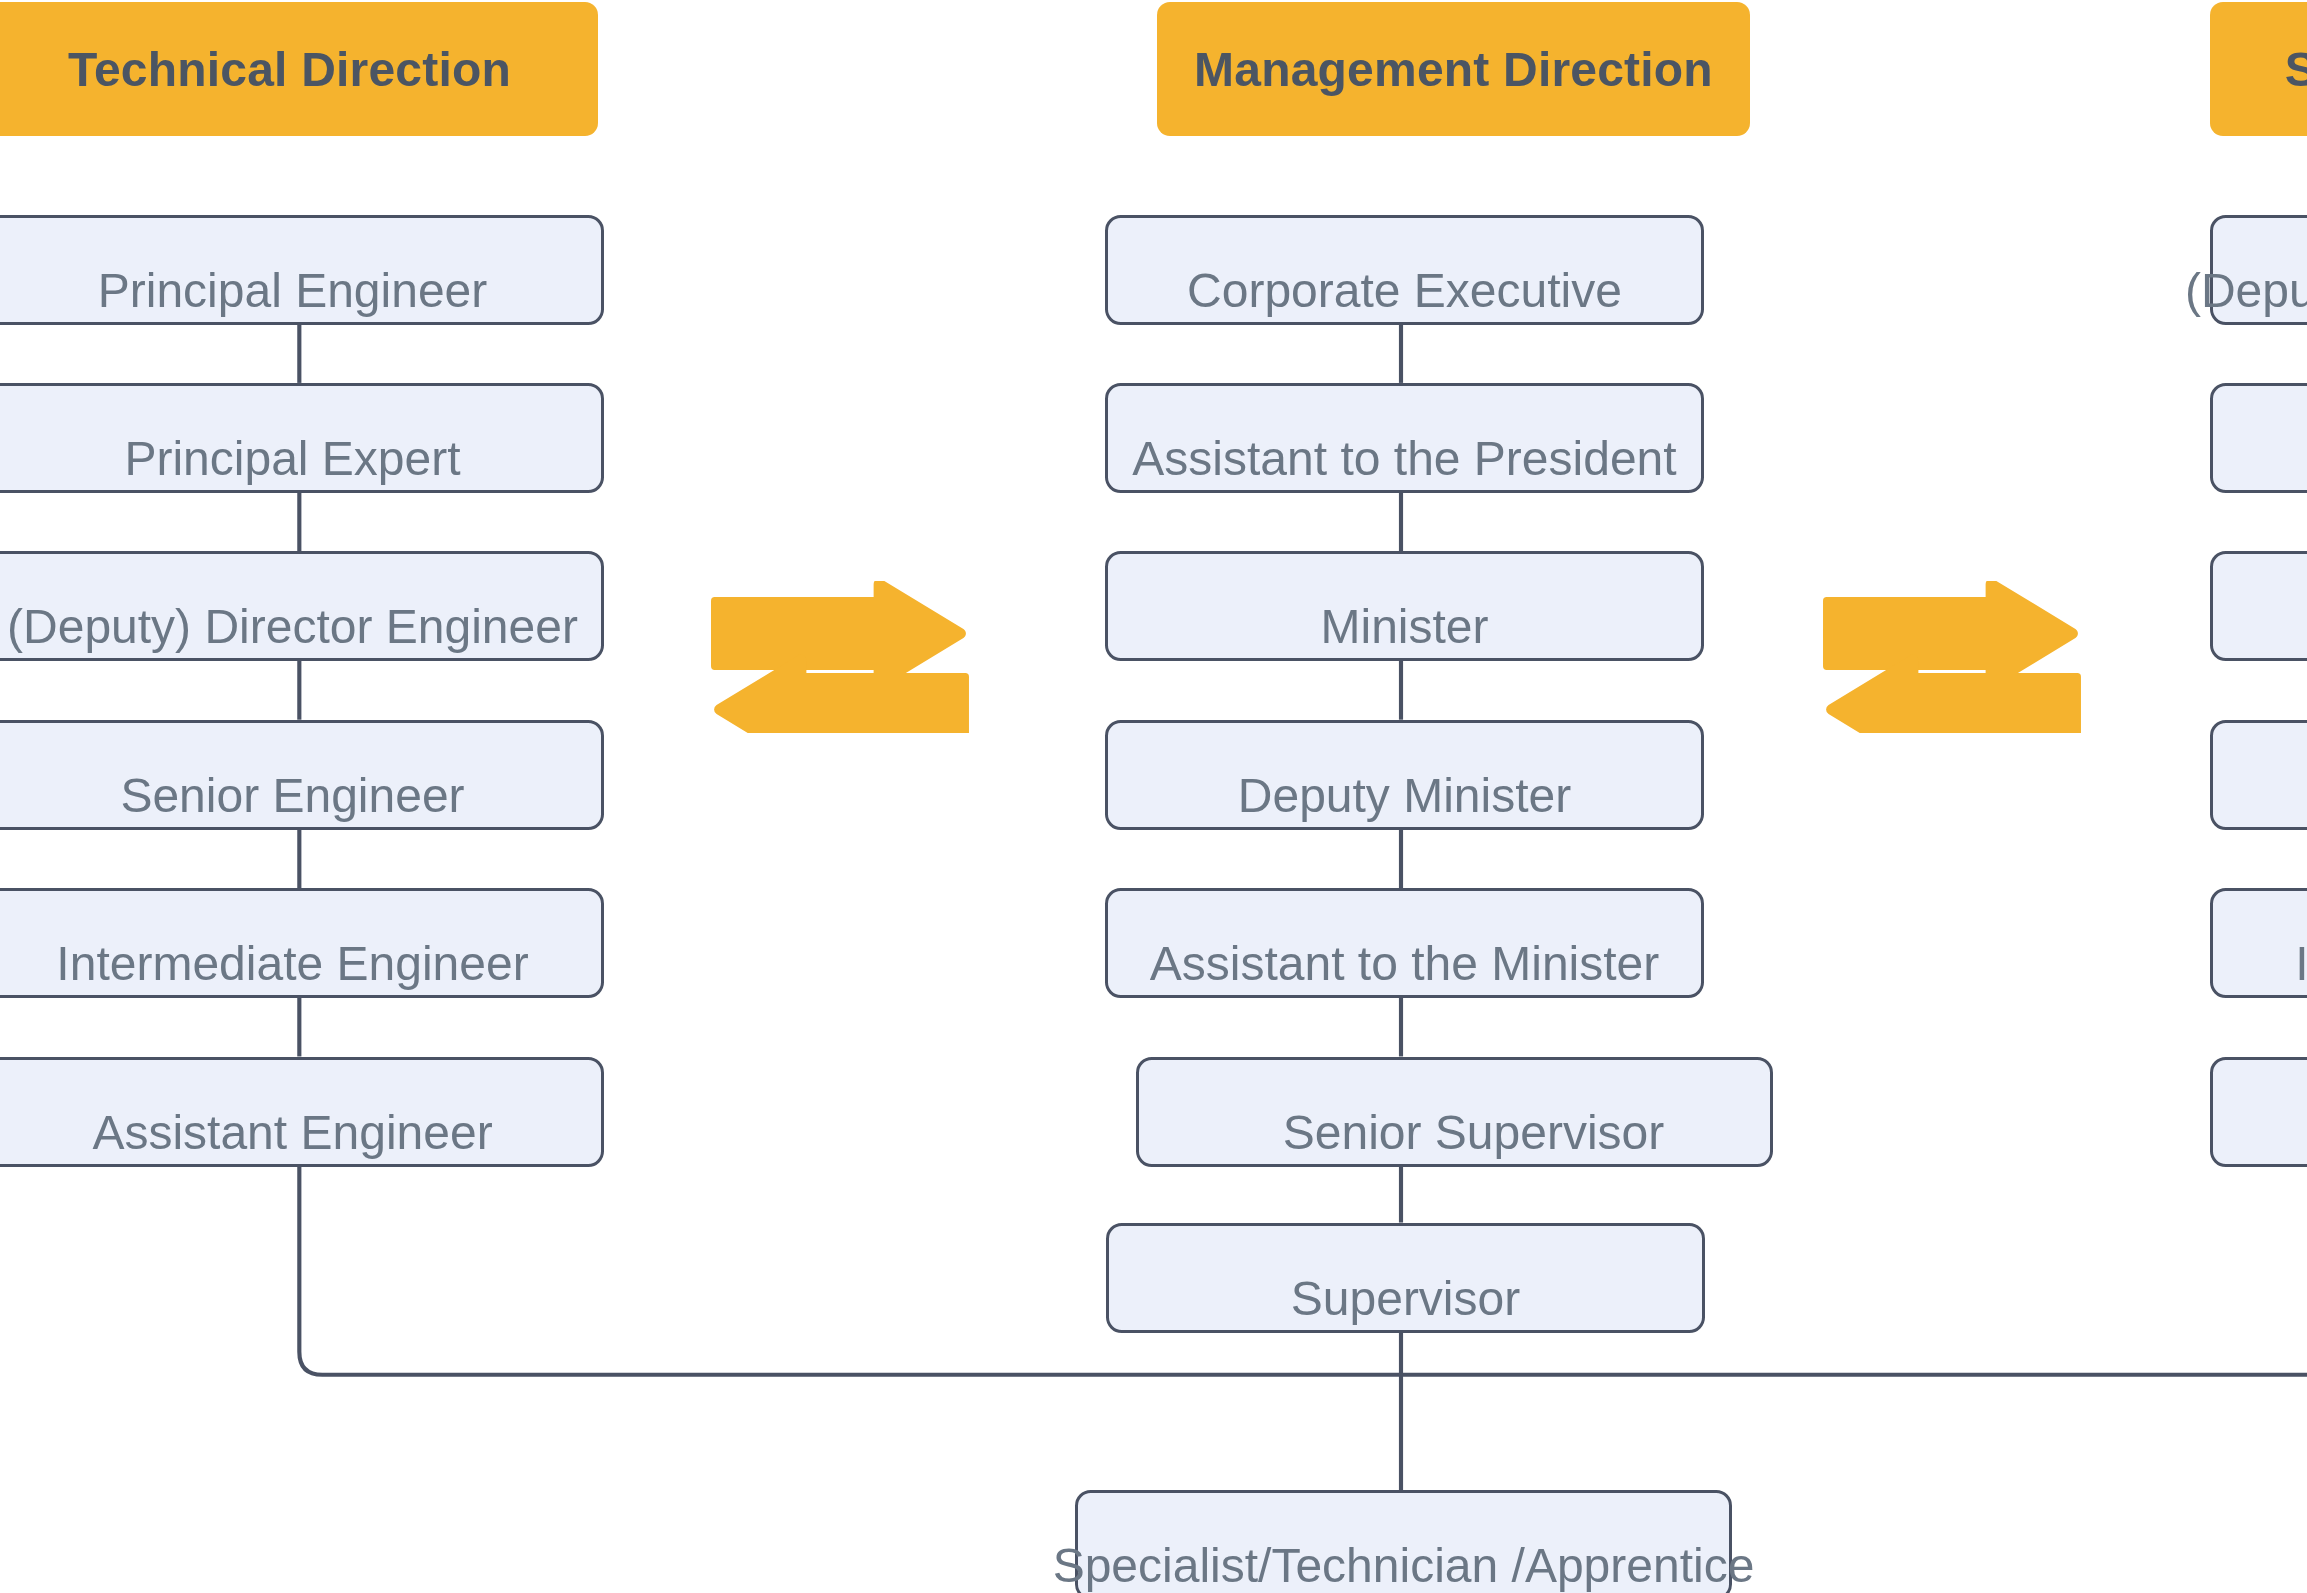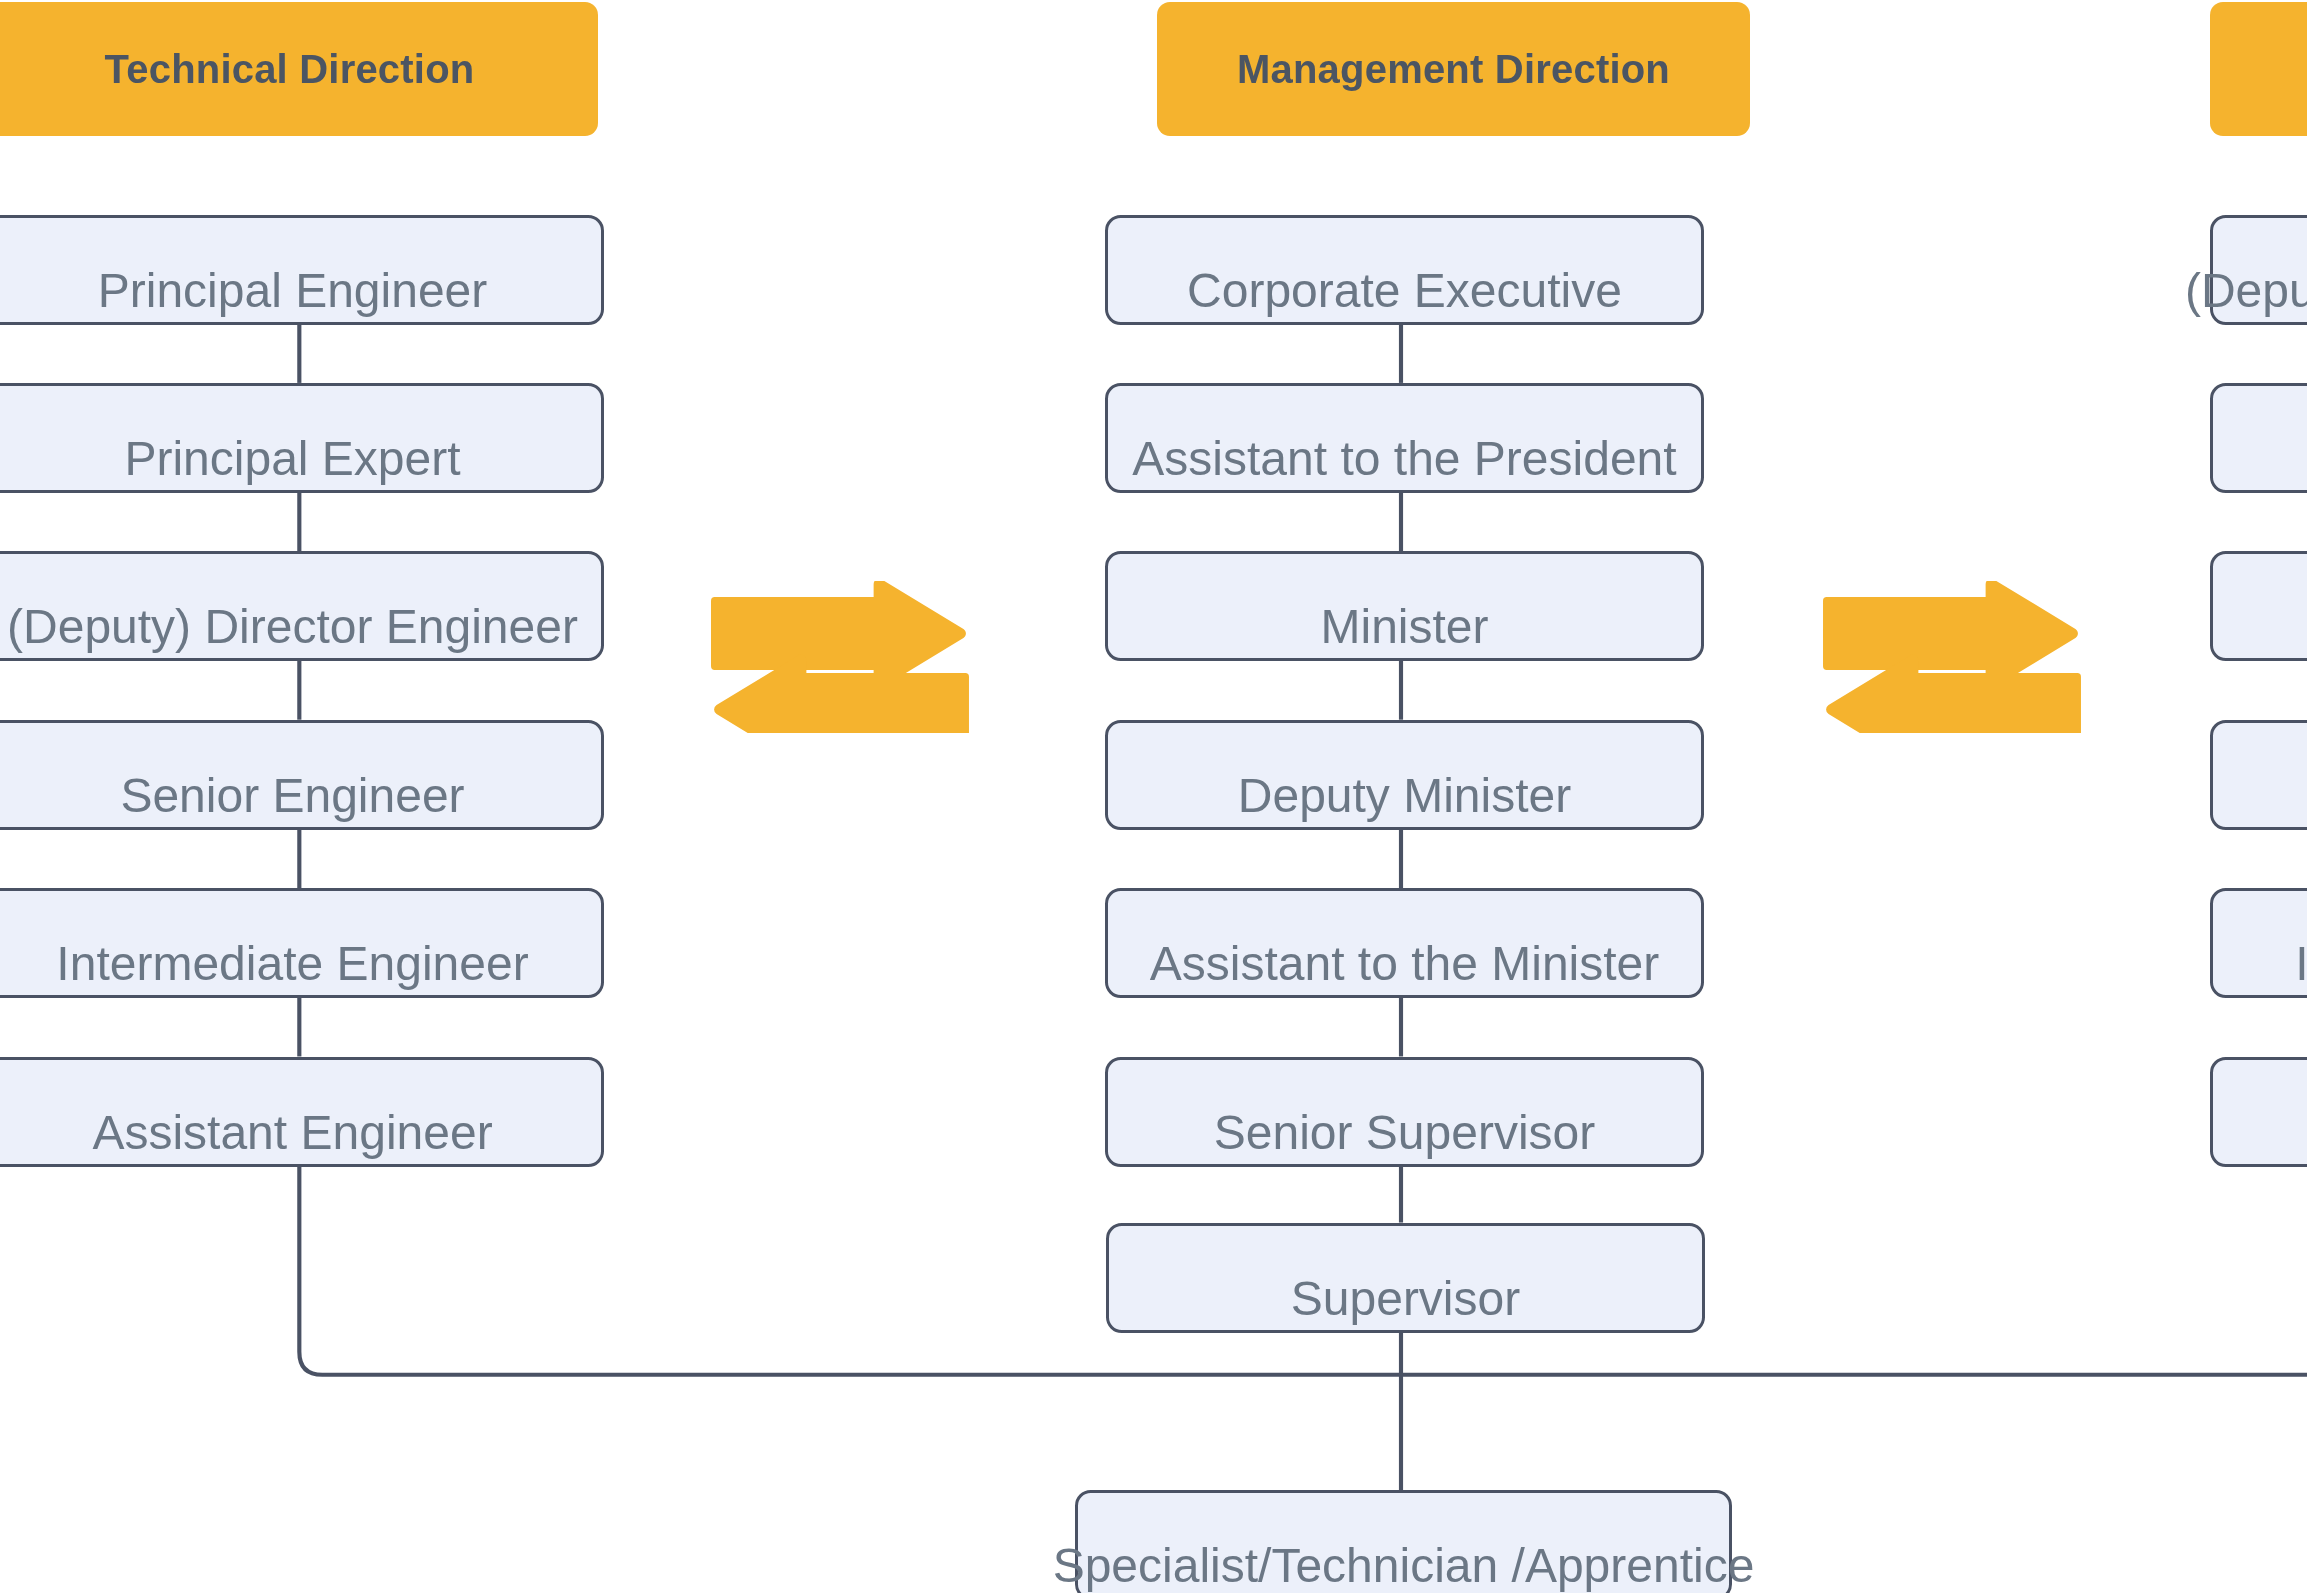--- a/index.html
+++ b/index.html
@@ -1,20 +1,20 @@
 <!DOCTYPE html>
 <html style="font-size:7.4px"><head>
 <meta charset="utf-8">
 <style>
   html,body{margin:0;padding:0;background:#ffffff;}
   #stage{position:relative;width:2802px;height:1593px;background:#ffffff;
          font-family:"Liberation Sans",sans-serif;overflow:hidden;}
   .hdr{position:absolute;border-radius:13px;background:#F5B32E;
        display:flex;align-items:center;justify-content:center;}
-  .hdr-label{font-size:40px;font-weight:bold;color:#4B5563;letter-spacing:0.2px;white-space:nowrap;}
+  .hdr-label{font-size:48px;font-weight:bold;color:#4B5563;letter-spacing:0.2px;white-space:nowrap;}
   .node{position:absolute;background:#ECF0FA;border:3.7px solid #4A5264;border-radius:15.7px;
         display:flex;align-items:center;justify-content:center;}
   .node-label{font-size:48px;color:#6B7785;white-space:nowrap;font-weight:400;margin-top:40px;}
   svg.lines{position:absolute;left:0;top:0;width:2802px;height:1593px;pointer-events:none;}
   .arrow-wrap{position:absolute;}
 </style>
 </head>
 <body>
 
 <div id="stage">
@@ -88,21 +88,21 @@
   </div>
   <div class="node" style="left:1105px;top:551px;width:593px;height:104px;justify-content:center;">
     <span class="node-label">Minister</span>
   </div>
   <div class="node" style="left:1105px;top:720px;width:593px;height:104px;">
     <span class="node-label">Deputy Minister</span>
   </div>
   <div class="node" style="left:1105px;top:888px;width:593px;height:104px;">
     <span class="node-label">Assistant to the Minister</span>
   </div>
-  <div class="node" style="left:1105px;top:1057px;width:593px;height:104px;">
+  <div class="node" style="left:1136px;top:1057px;width:593px;height:104px;padding-left:38px;">
     <span class="node-label">Senior Supervisor</span>
   </div>
   <div class="node" style="left:1106px;top:1223px;width:593px;height:104px;">
     <span class="node-label">Supervisor</span>
   </div>
 
   <div class="node" style="left:2210px;top:215px;width:610px;height:104px;">
     <span class="node-label">(Deputy) Supervisor Technician</span>
   </div>
   <div class="node" style="left:2210px;top:383px;width:610px;height:104px;">

